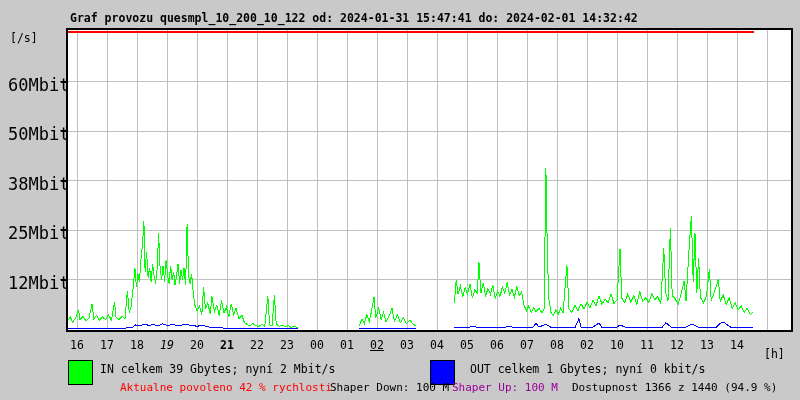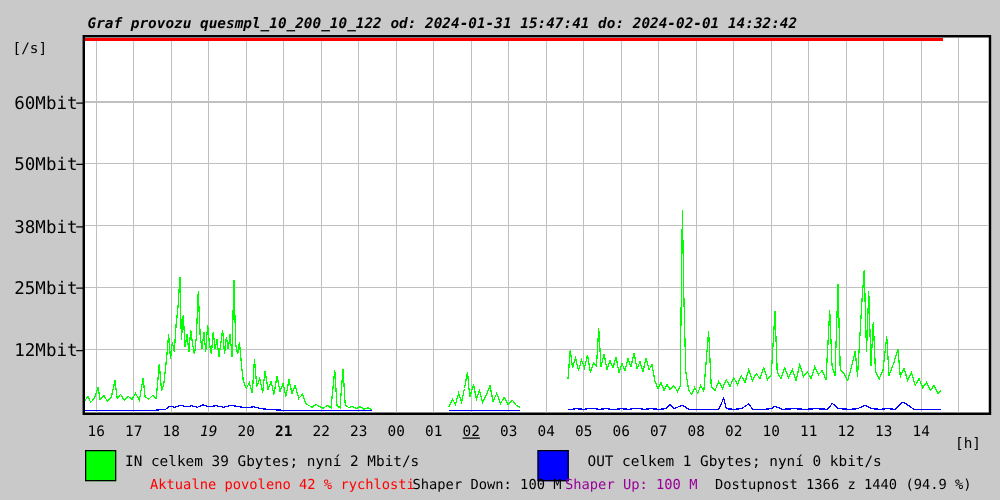--- a/index.html
+++ b/index.html
@@ -1,23 +1,23 @@
 <!DOCTYPE html>
 <html><head>
 <meta charset="utf-8">
 <style>
   html,body{margin:0;padding:0;}
   body{width:800px;height:400px;background:#c9c9c9;position:relative;overflow:hidden;
        font-family:"DejaVu Sans Mono","Liberation Mono",monospace;color:#000;}
   .abs{position:absolute;}
-  #title{left:70px;top:11px;font-size:11.5px;font-weight:bold;white-space:pre;font-style:italic;}
+  #title{left:70px;top:11px;font-size:11.5px;font-weight:bold;white-space:pre;}
   #yunit{left:10px;top:31px;font-size:11.5px;}
   #plot{left:66px;top:28px;width:723px;height:300px;background:#fff;border:2px solid #000;}
   #chart-svg{position:absolute;left:0;top:0;}
-  .ylab{position:absolute;font-size:14px;text-align:right;width:54px;left:8px;}
+  .ylab{position:absolute;font-size:17px;text-align:right;width:54px;left:8px;}
   .ytick{position:absolute;width:6px;height:1px;background:#000;left:61px;}
   .xlab{position:absolute;font-size:11.5px;top:338px;transform:translateX(-50%);white-space:nowrap;}
   .xlab.bold{font-weight:bold;}
   #xunit{top:347px;left:764px;font-size:11.5px;}
   .swatch{position:absolute;width:23px;height:23px;border:1px solid #000;top:360px;}
   .legtext{position:absolute;top:362px;font-size:11.5px;white-space:pre;}
   .foottext{position:absolute;top:381px;font-size:11px;white-space:pre;}
 </style>
 </head>
 <body>

